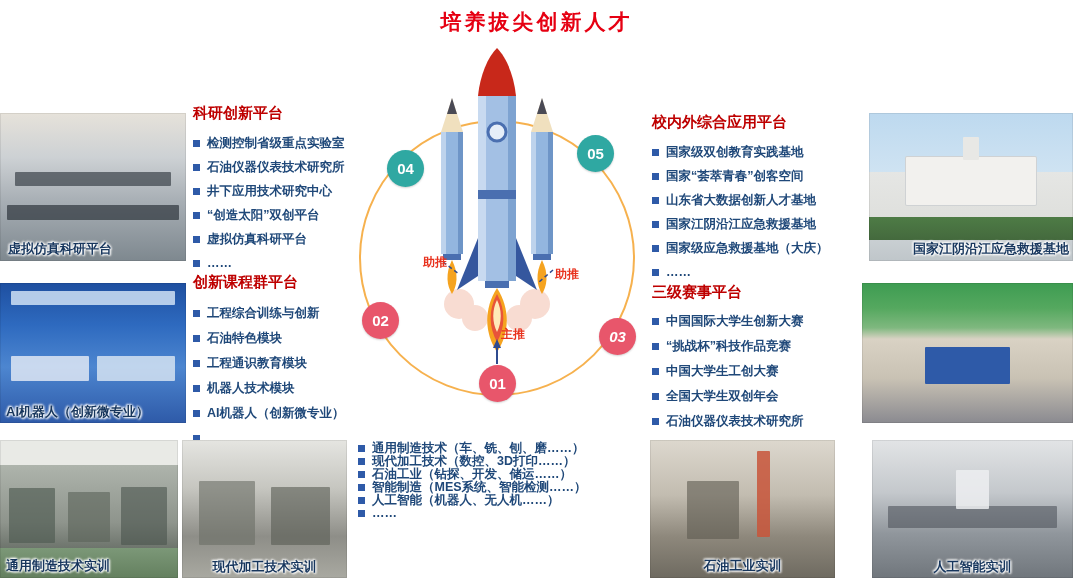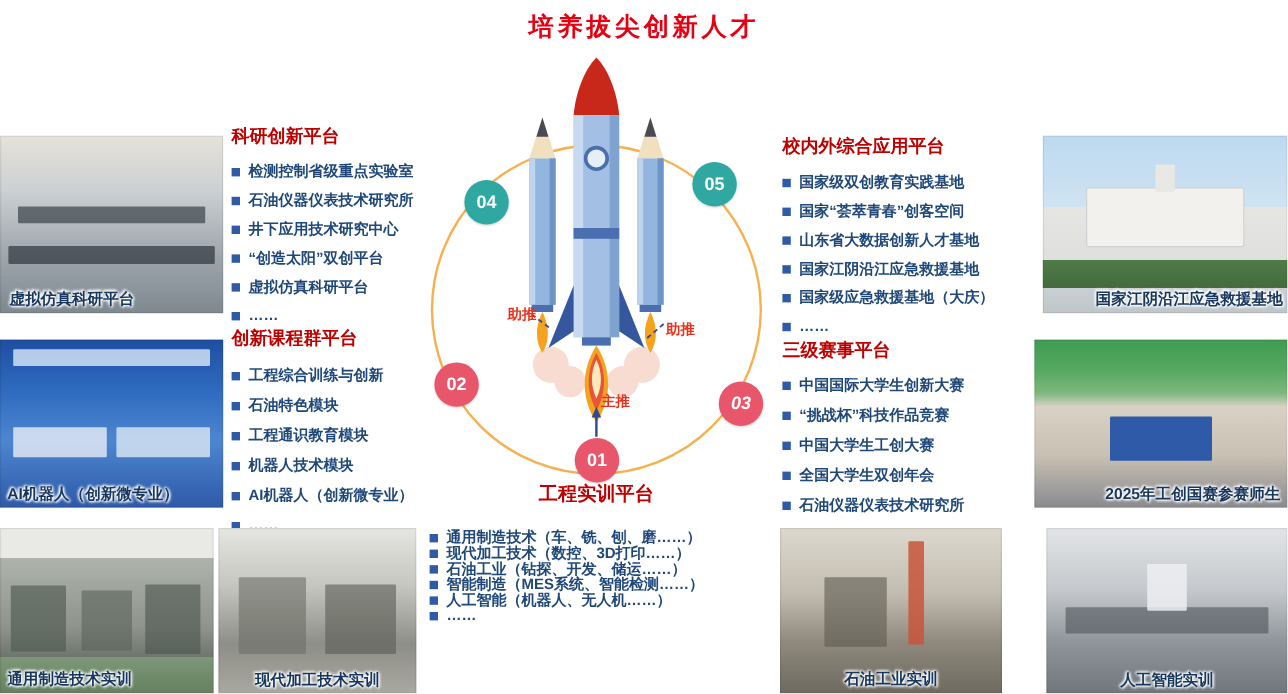--- a/index.html
+++ b/index.html
@@ -78,21 +78,20 @@
   </div>
 
   <div class="photo g-base" style="left:869px;top:113px;width:204px;height:148px;">
     <div class="deco" style="left:18%;top:30%;width:64%;height:32%;background:#F2F1EE;box-shadow:0 0 0 1px #CFD2D4;"></div>
     <div class="deco" style="left:46%;top:16%;width:8%;height:16%;background:#E8E8E5;"></div>
     <span class="caption" style="right:4px;bottom:3px;">国家江阴沿江应急救援基地</span>
   </div>
 
   <div class="photo g-team" style="left:862px;top:283px;width:211px;height:140px;">
     <div class="deco" style="left:30%;top:46%;width:40%;height:26%;background:#2E5AA8;"></div>
-    <span class="caption" style="right:6px;bottom:2px;">2025年工创国赛参赛师生</span>
   </div>
 
   <div class="photo g-oil" style="left:650px;top:440px;width:185px;height:138px;">
     <div class="deco" style="left:58%;top:8%;width:7%;height:62%;background:#C8553A;opacity:.85;"></div>
     <div class="deco" style="left:20%;top:30%;width:28%;height:42%;background:#5E5A50;opacity:.6;"></div>
     <span class="caption" style="left:50%;transform:translateX(-50%);bottom:3px;">石油工业实训</span>
   </div>
 
   <div class="photo g-ai" style="left:872px;top:440px;width:201px;height:138px;padding-left:24px;">
     <div class="deco" style="left:8%;top:48%;width:84%;height:16%;background:#4E545C;opacity:.6;"></div>
@@ -266,21 +265,20 @@
     <div class="item">
         <span class="sq"></span>
         <span>石油仪器仪表技术研究所</span>
       </div>
     <div class="item">
         <span class="sq"></span>
         <span>……</span>
       </div>
   </div>
 
-  <div class="heading center" style="left:437px;top:402px;width:120px;">工程实训平台</div>
   <div class="list" style="left:358px;top:442px;">
     <div class="item">
         <span class="sq"></span>
         <span>通用制造技术（车、铣、刨、磨……）</span>
       </div>
     <div class="item">
         <span class="sq"></span>
         <span>现代加工技术（数控、3D打印……）</span>
       </div>
     <div class="item">

